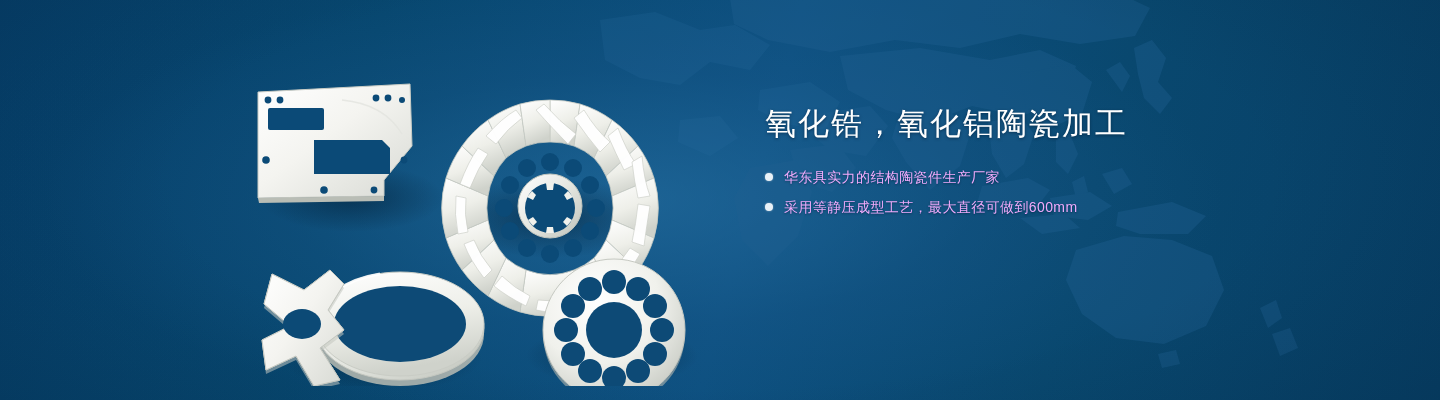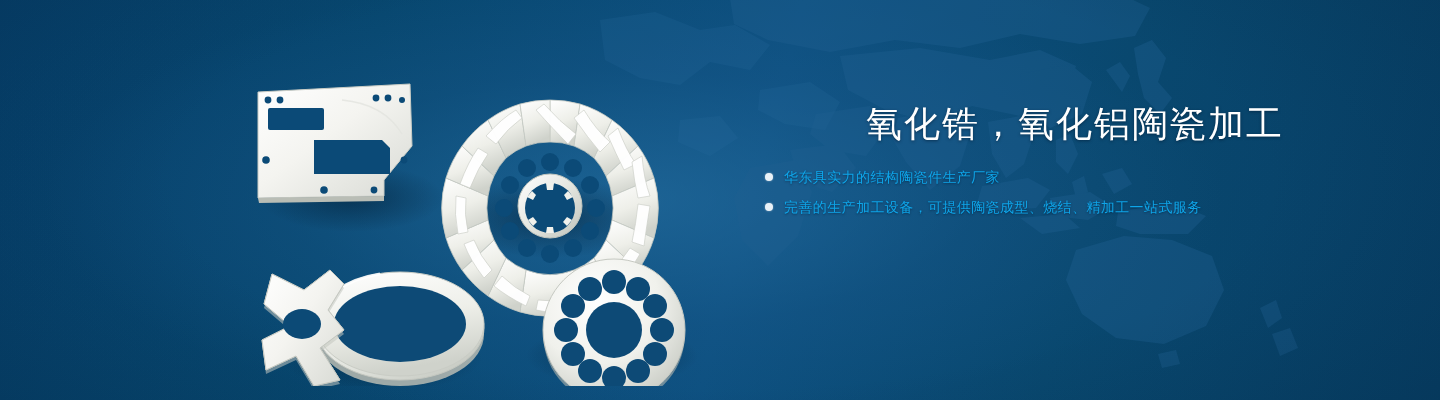--- a/index.html
+++ b/index.html
@@ -74,27 +74,26 @@
 
   
   .copy {
     position: absolute;
     left: 765px;
     top: 104px;
     width: 620px;
   }
   .headline {
     color: #ffffff;
-    font-size: 36px;
+    font-size: 31px;
     line-height: 40px;
     letter-spacing: 2px;
     font-weight: 400;
     white-space: nowrap;
     text-shadow: 0 1px 3px rgba(0,22,44,0.55);
-    text-align: center;
   }
   .bullets {
     list-style: none;
     margin: 0;
     padding: 0;
     margin-top: 22px;
   }
   .bullet {
     display: flex;
     align-items: center;
@@ -104,21 +103,21 @@
   .bullet-dot {
     width: 8px;
     height: 8px;
     border-radius: 50%;
     background: #e9f1f7;
     flex: 0 0 8px;
     margin-right: 11px;
     box-shadow: 0 0 2px rgba(255,255,255,0.5);
   }
   .bullet-text {
-    color: #0ea5e9;
+    color: #f0abfc;
     font-size: 14px;
     line-height: 22px;
     letter-spacing: 0.4px;
     white-space: nowrap;
     text-shadow: 0 1px 2px rgba(0,22,44,0.5);
   }
 </style>
 </head>
 <body>
 
@@ -333,18 +332,18 @@
 
   <div class="copy">
     <div class="headline">氧化锆，氧化铝陶瓷加工</div>
     <ul class="bullets">
       <li class="bullet">
         <span class="bullet-dot"></span>
         <span class="bullet-text">华东具实力的结构陶瓷件生产厂家</span>
       </li>
       <li class="bullet">
         <span class="bullet-dot"></span>
-        <span class="bullet-text">完善的生产加工设备，可提供陶瓷成型、烧结、精加工一站式服务</span>
+        <span class="bullet-text">采用等静压成型工艺，最大直径可做到600mm</span>
       </li>
     </ul>
   </div>
 
 </div>
 
 </body></html>

